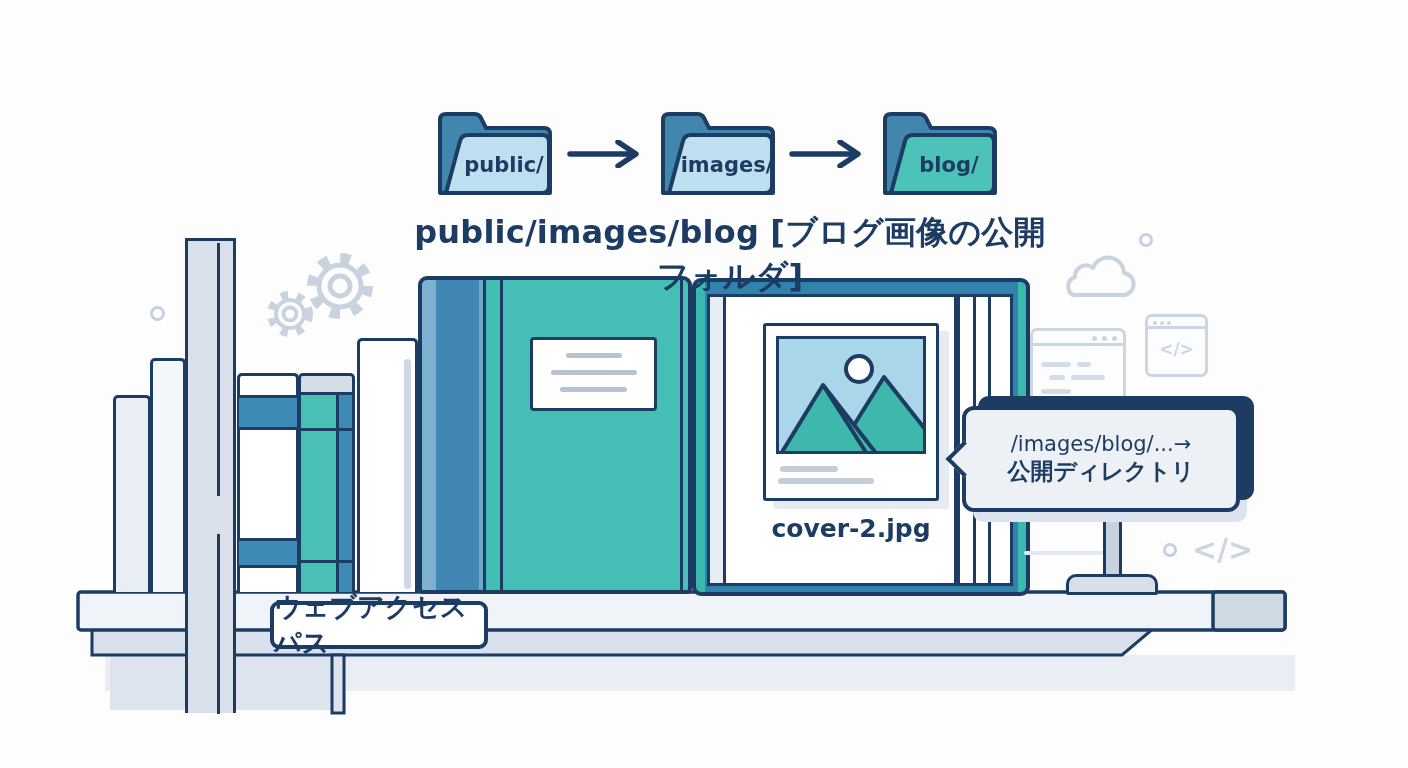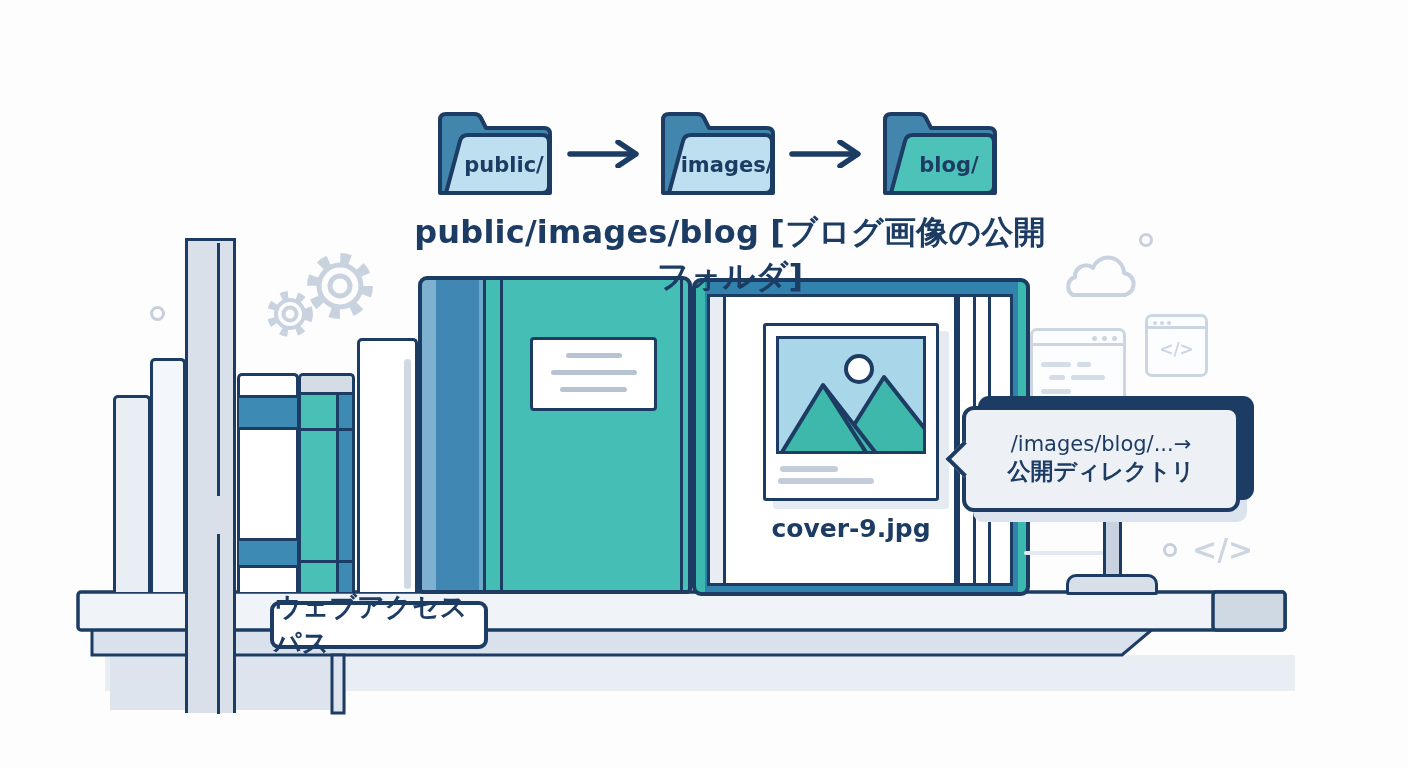--- a/index.html
+++ b/index.html
@@ -178,21 +178,21 @@
       <svg width="150" height="118" viewBox="0 0 150 118">
         <circle cx="80" cy="30" r="13" fill="#fff" stroke="#1d3c63" stroke-width="4"></circle>
         <polygon points="55,118 105,38 146,90 146,118" fill="#3fb8ac" stroke="#1d3c63" stroke-width="4" stroke-linejoin="round"></polygon>
         <polygon points="0,118 44,46 100,118" fill="#3fb8ac" stroke="#1d3c63" stroke-width="4" stroke-linejoin="round"></polygon>
         <line x1="44" y1="46" x2="90" y2="118" stroke="#1d3c63" stroke-width="4"></line>
       </svg>
     </div>
     <div class="tl" style="left:14px;top:140px;width:58px"></div>
     <div class="tl" style="left:12px;top:152px;width:96px"></div>
   </div>
-  <div class="abs" id="photoCaption">cover-9.jpg</div>
+  <div class="abs" id="photoCaption">cover-2.jpg</div>
 
   <div class="abs faintline" style="left:1024px;top:551px;width:80px;height:4px"></div>
   <div class="abs" id="pole"></div>
   <div class="abs" id="base"></div>
 
   <div class="abs" id="bubble">
     <div class="tail"></div>
     <div class="l1">/images/blog/...→</div>
     <div class="l2">公開ディレクトリ</div>
   </div>

